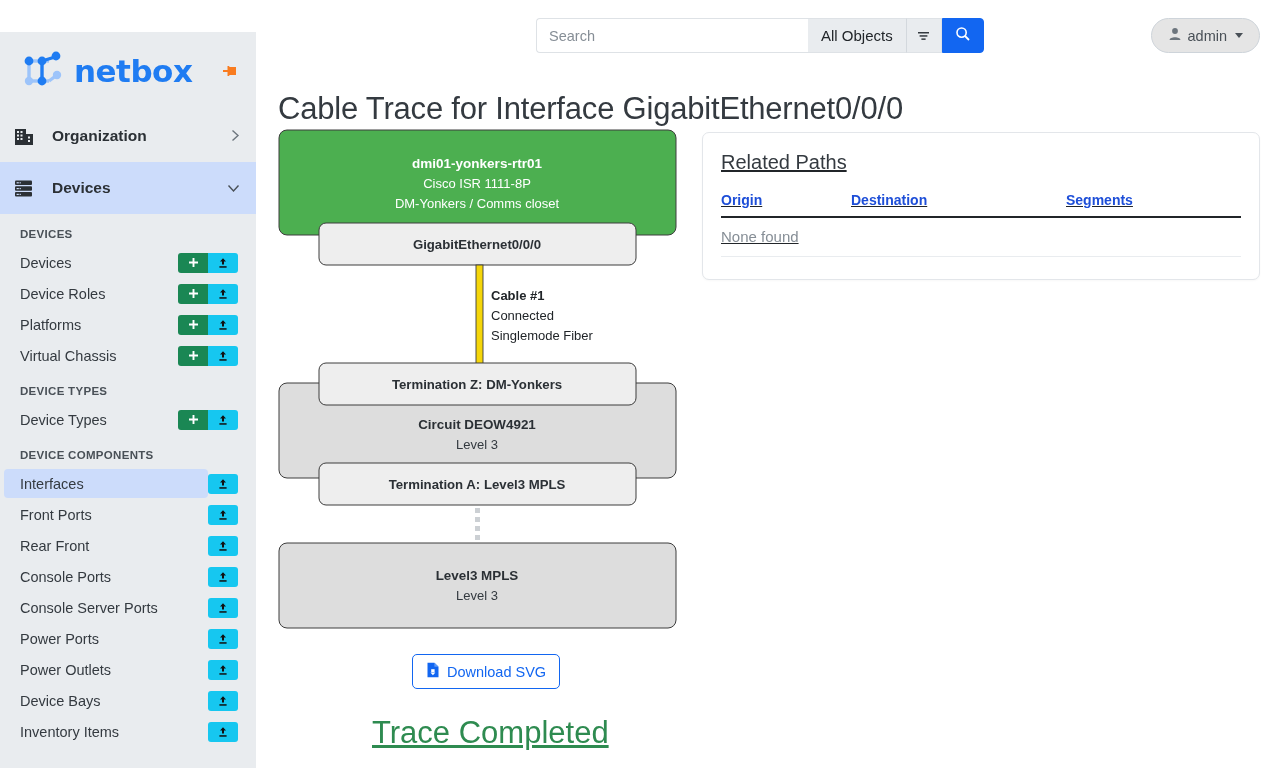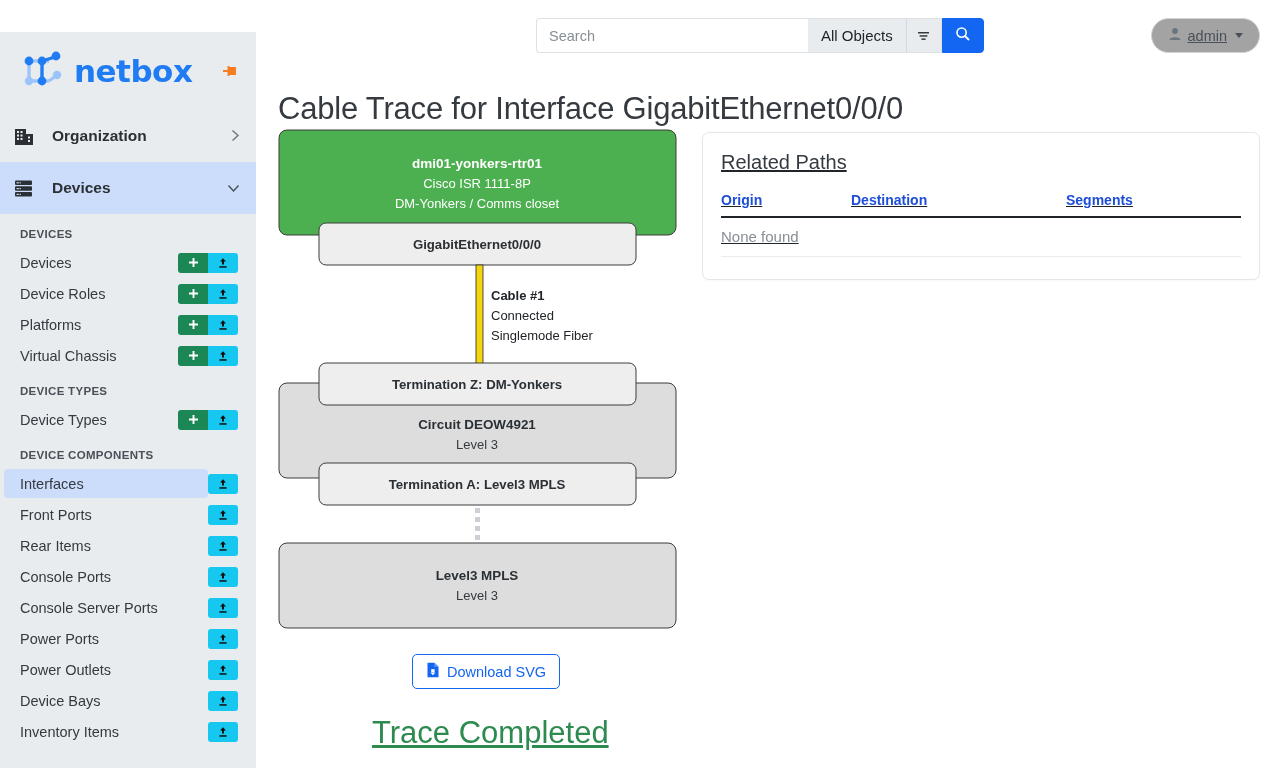--- a/index.html
+++ b/index.html
@@ -139,26 +139,25 @@
     width: 42px; height: 35px;
     background: #1f6feb; background: #1266f1;
     border: 1px solid #1266f1;
     border-radius: 0 4px 4px 0;
     cursor: pointer;
   }
   .userbtn {
     position: absolute; right: 20px; top: 18px;
     height: 35px; min-width: 100px;
     border: 1px solid #ced4da; border-radius: 18px;
-    background: #a3a3a3;
+    background: #e5e5e5;
     display: flex; align-items: center; justify-content: center;
     gap: 6px; padding: 0 16px;
     font-size: 14.5px; color: #495057;
     cursor: pointer;
-    text-decoration: underline;
   }
   .userbtn .caret {
     width: 0; height: 0;
     border-left: 4.5px solid transparent; border-right: 4.5px solid transparent;
     border-top: 5px solid #495057;
     margin-left: 2px;
   }
 
   .page-title {
     position: absolute; left: 22px; top: 70px;
@@ -426,21 +425,21 @@
             <svg width="12" height="12" viewBox="0 0 12 12">
               <path d="M6 1.2 L9 4.6 H7 V7.6 H5 V4.6 H3 Z" fill="#111"></path>
               <rect x="2.4" y="9.2" width="7.2" height="1.5" fill="#111"></rect>
             </svg>
           </span>
       </span>
     </div>
 
     <div class="nav-item">
       <span class="ni-hl"></span>
-      <span class="ni-label">Rear Items</span>
+      <span class="ni-label">Rear Front</span>
       <span class="btn-grp">
         <span class="mini-btn imp">
             <svg width="12" height="12" viewBox="0 0 12 12">
               <path d="M6 1.2 L9 4.6 H7 V7.6 H5 V4.6 H3 Z" fill="#111"></path>
               <rect x="2.4" y="9.2" width="7.2" height="1.5" fill="#111"></rect>
             </svg>
           </span>
       </span>
     </div>
 

